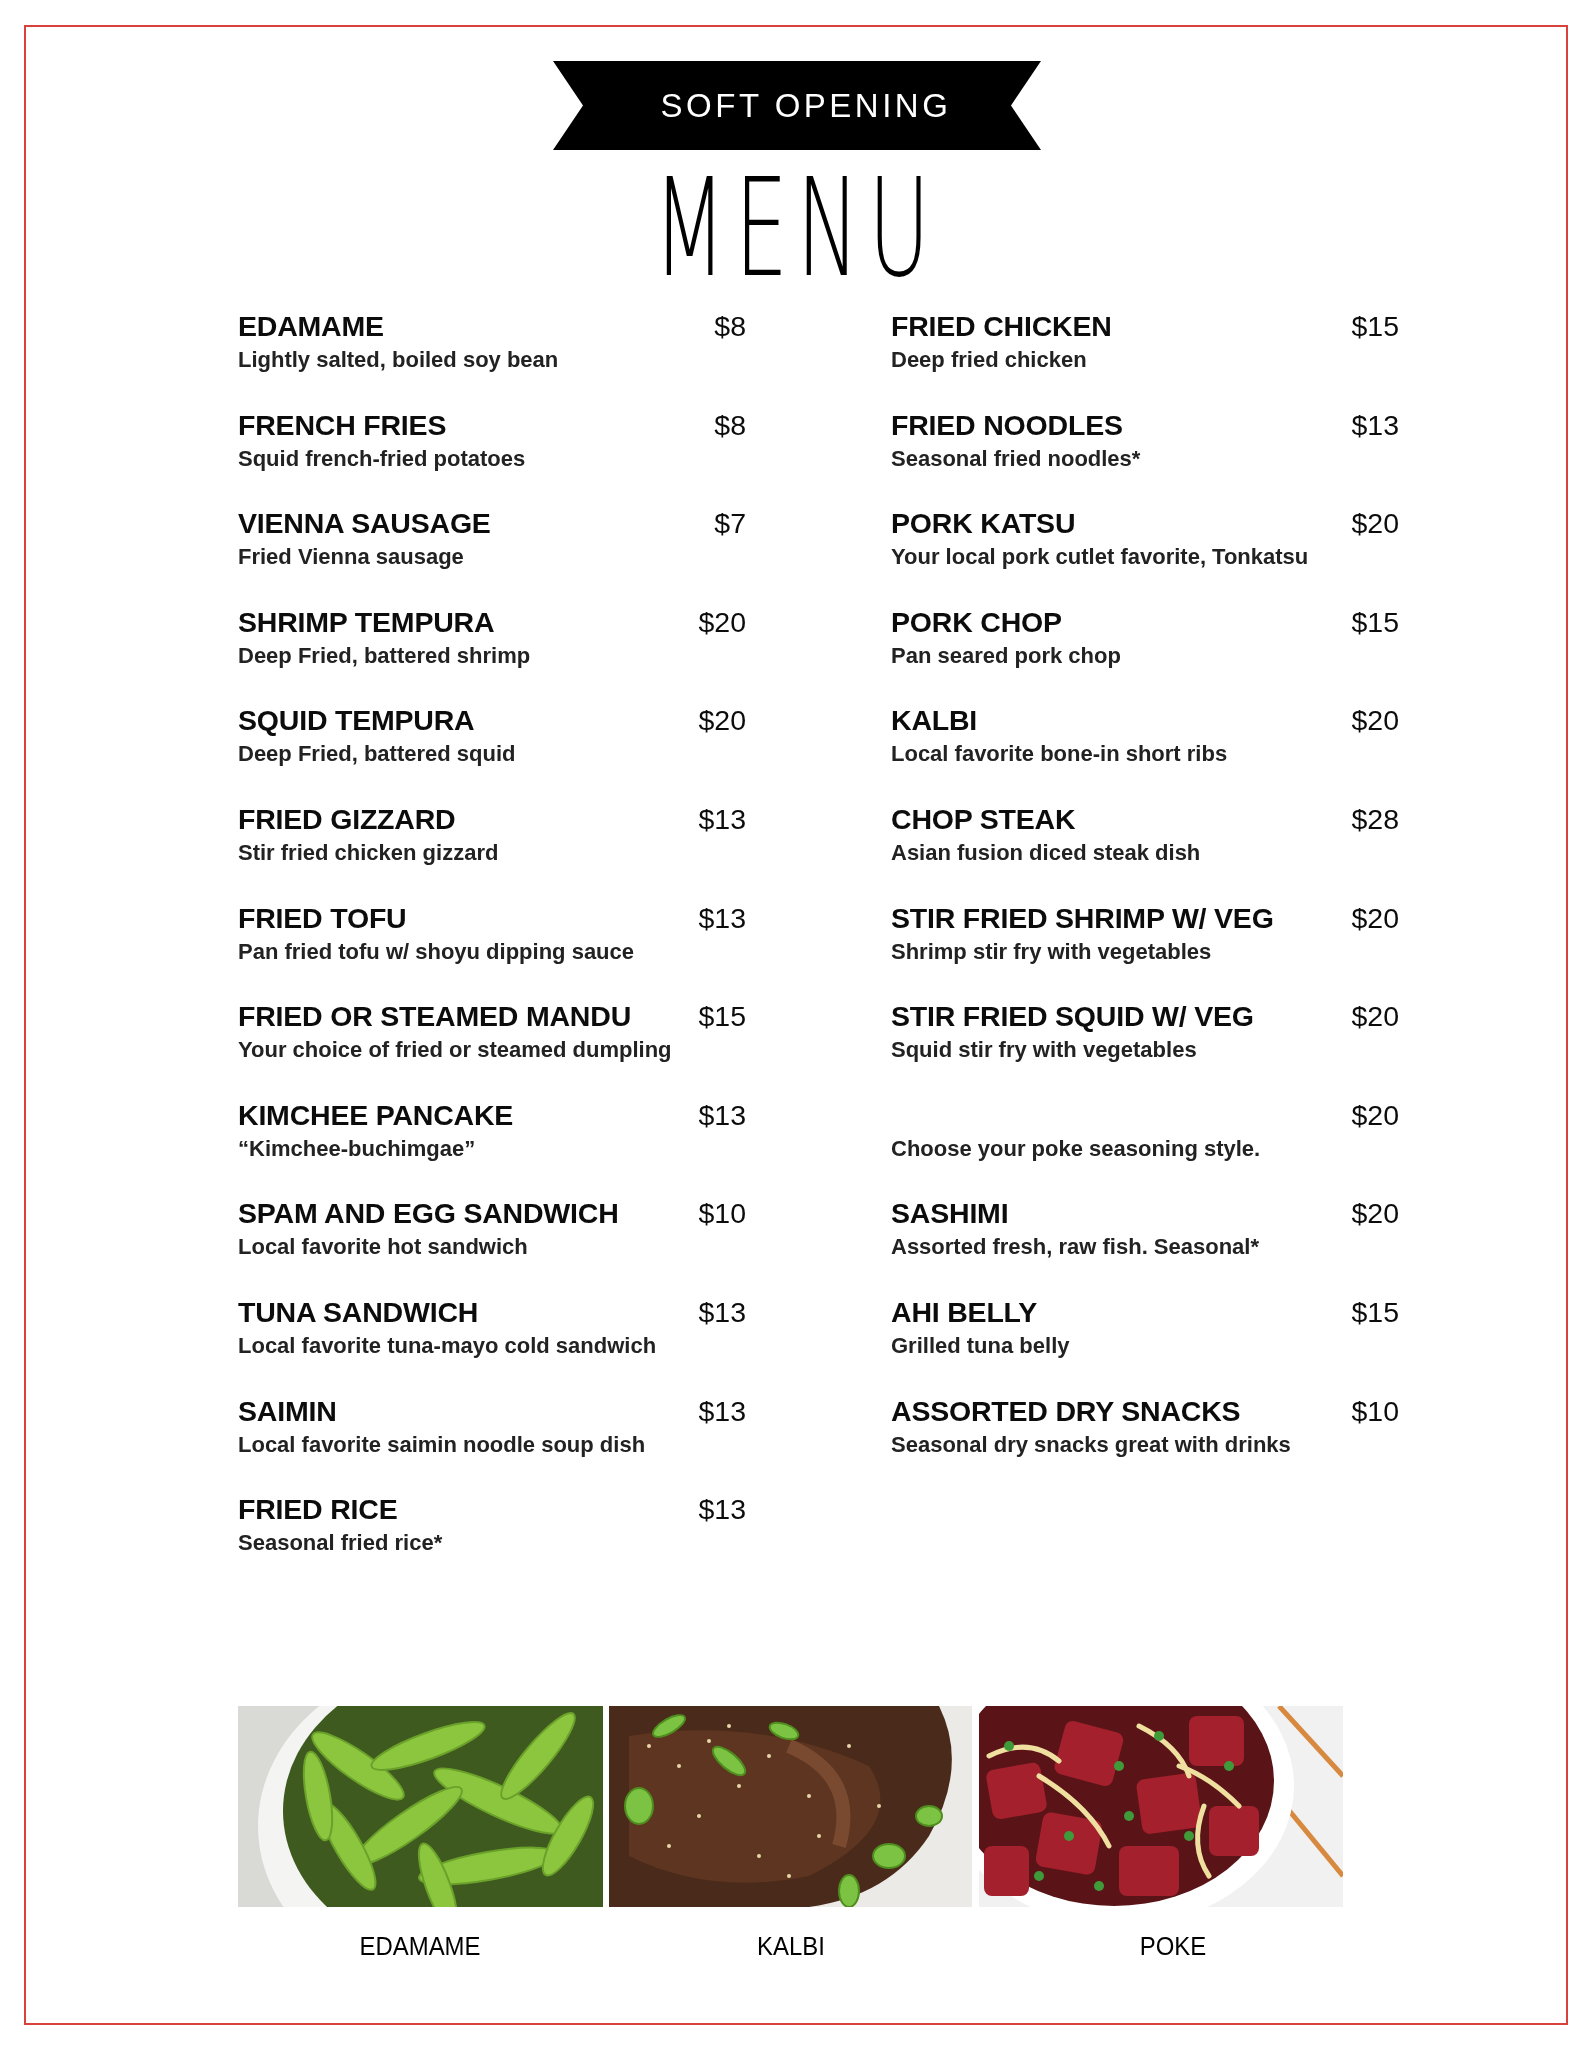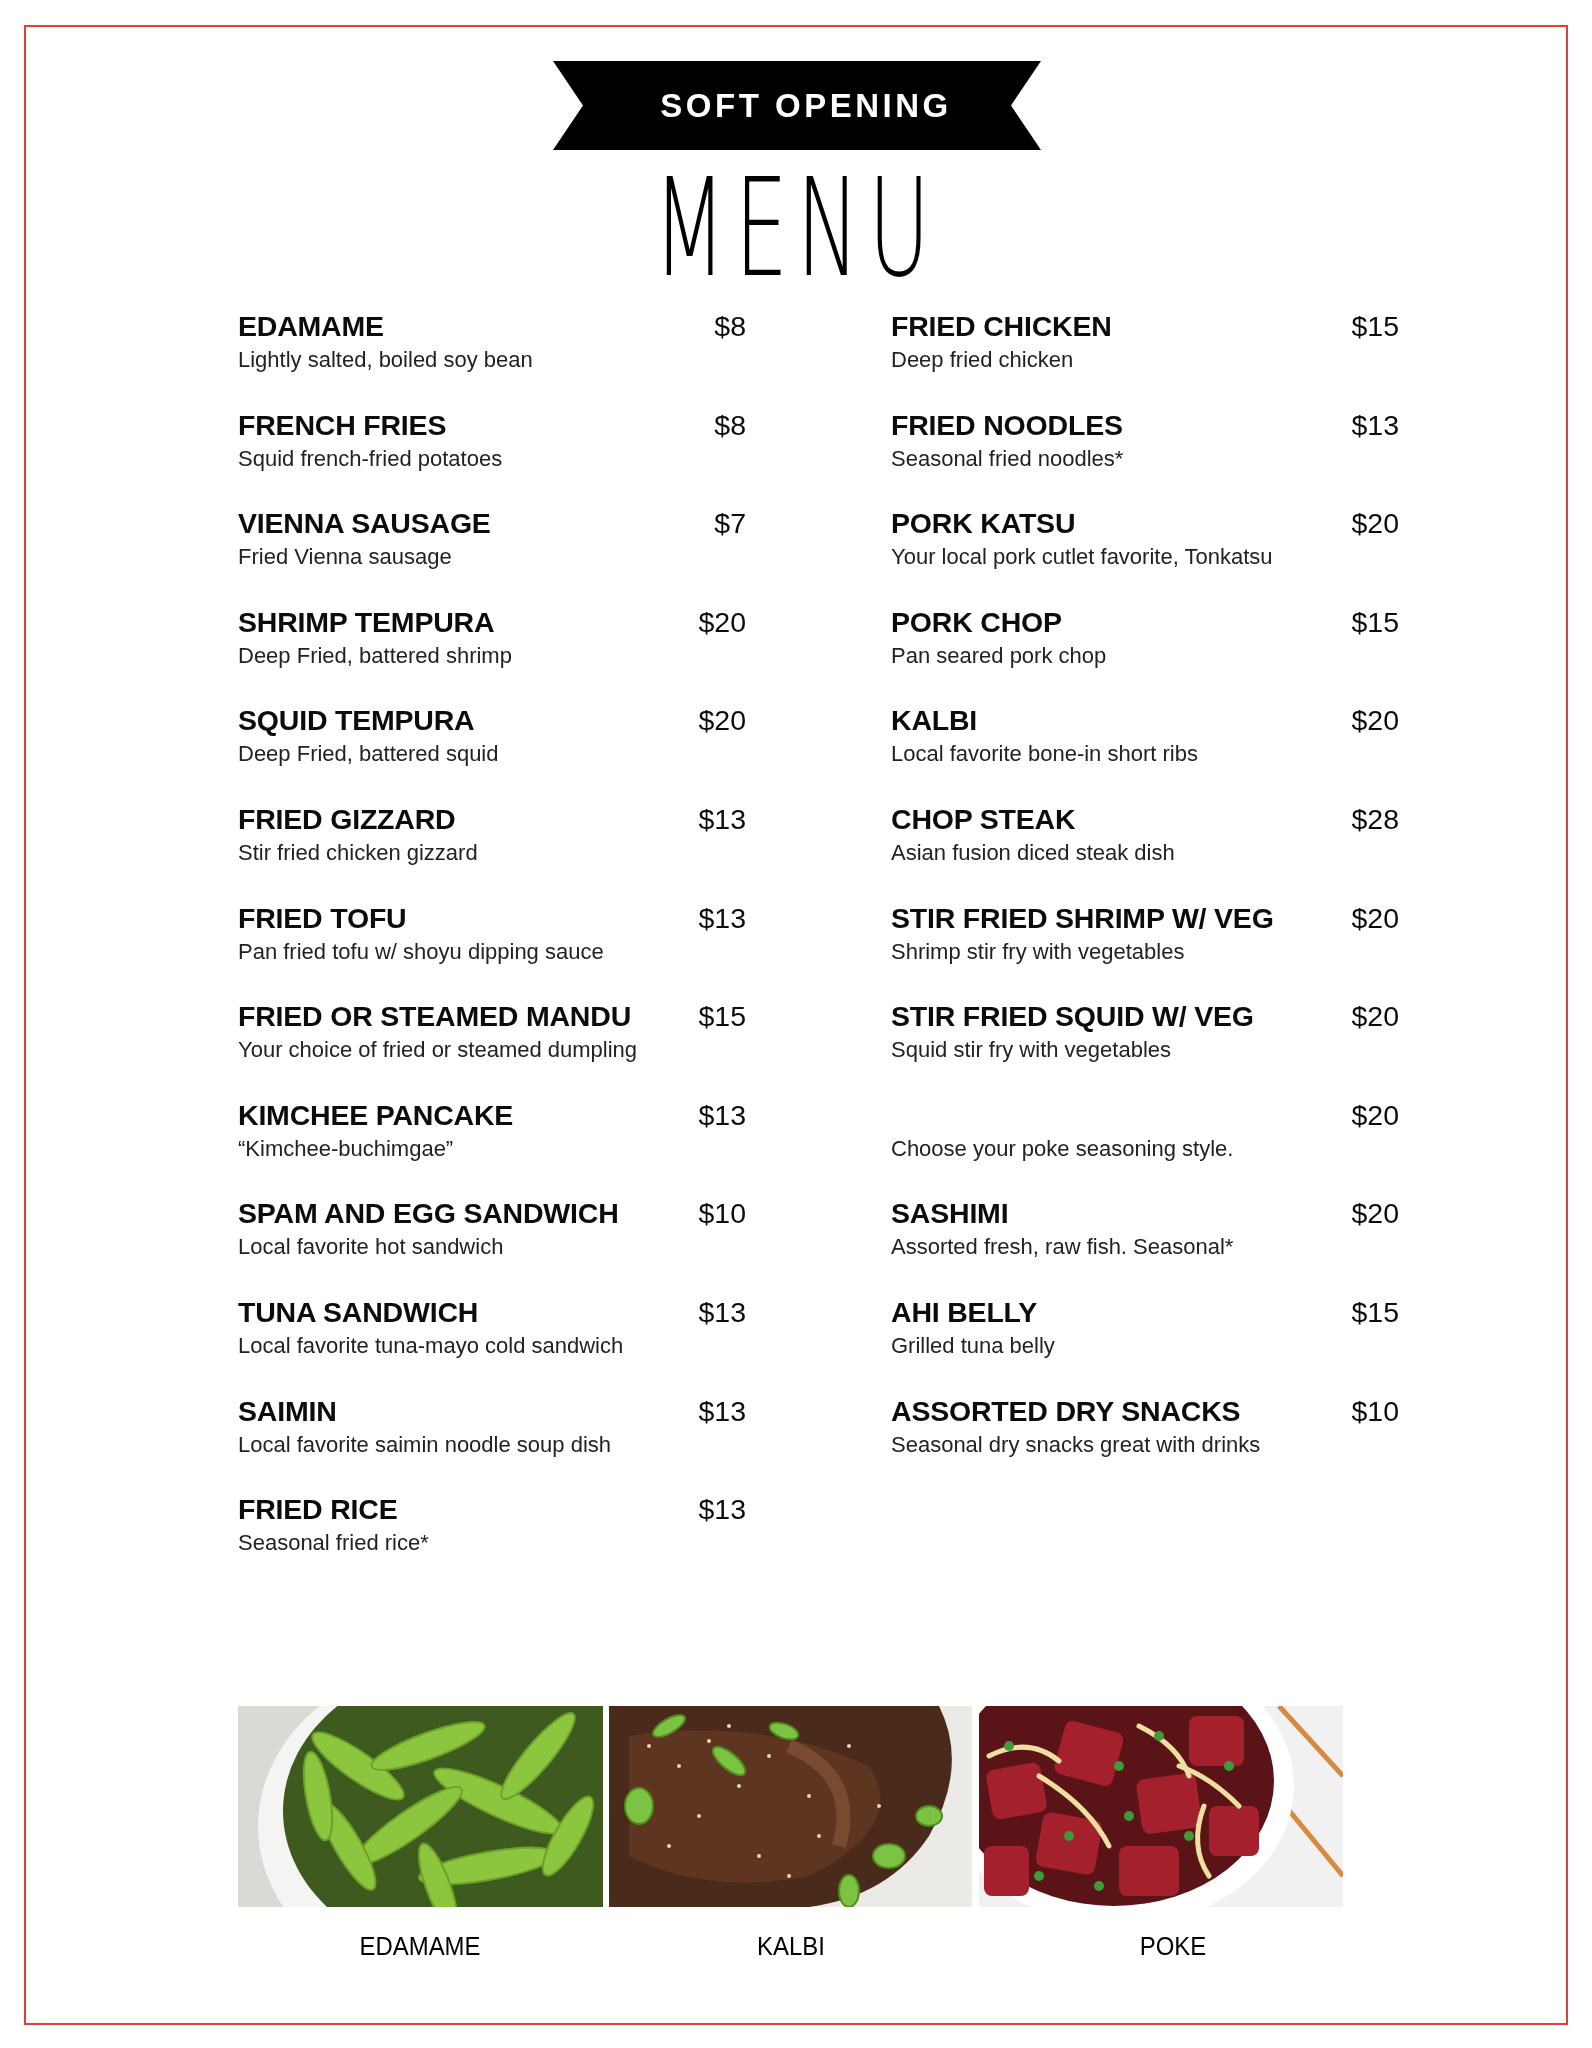--- a/index.html
+++ b/index.html
@@ -11,21 +11,21 @@
     position: absolute; left: 24px; top: 25px; width: 1544px; height: 2000px;
     border: 2px solid #d9413d; box-sizing: border-box;
   }
   .banner {
     position: absolute; left: 553px; top: 61px; width: 488px; height: 89px;
   }
   .banner svg { position: absolute; left: 0; top: 0; }
   .banner-text {
     position: absolute; left: 0; top: 0; width: 100%; height: 100%;
     display: flex; align-items: center; justify-content: center;
-    color: #fff; font-size: 33px; letter-spacing: 3.5px; font-weight: 700;
+    color: #fff; font-size: 33px; letter-spacing: 3.5px; font-weight: 400;
     padding-left: 18px; box-sizing: border-box;
   }
   .title {
     position: absolute; left: 0; width: 1592px; top: 160px; text-align: center;
     font-family: "DejaVu Sans", sans-serif; font-weight: 200;
     font-size: 136px; line-height: 136px; letter-spacing: 14px;
     transform: scaleX(0.62); transform-origin: 796px 0;
     color: #000;
     -webkit-text-stroke: 0px;
   }
@@ -36,21 +36,21 @@
   .item-name {
     position: absolute; left: 0; top: 0; font-size: 28.5px; font-weight: 700;
     line-height: 34px; white-space: nowrap; letter-spacing: -0.2px; color: #0c0c0c;
   }
   .item-price {
     position: absolute; right: 0; top: 0; font-size: 28.5px; font-weight: 400;
     line-height: 34px; white-space: nowrap; color: #0c0c0c;
   }
   .item-desc {
     position: absolute; left: 0; top: 37px; font-size: 22px; line-height: 28px;
-    white-space: nowrap; color: #222; font-weight: 400;
+    white-space: nowrap; color: #222; font-weight: 700;
   }
   .photos { position: absolute; top: 1706px; left: 238px; height: 201px; }
   .photo { position: absolute; top: 0; height: 201px; overflow: hidden; }
   .photo svg { display: block; }
   .caption {
     position: absolute; top: 1930px; font-size: 26px; line-height: 32px;
     text-align: center; width: 300px; color: #000;
     transform: scaleX(0.92);
   }
 </style>

